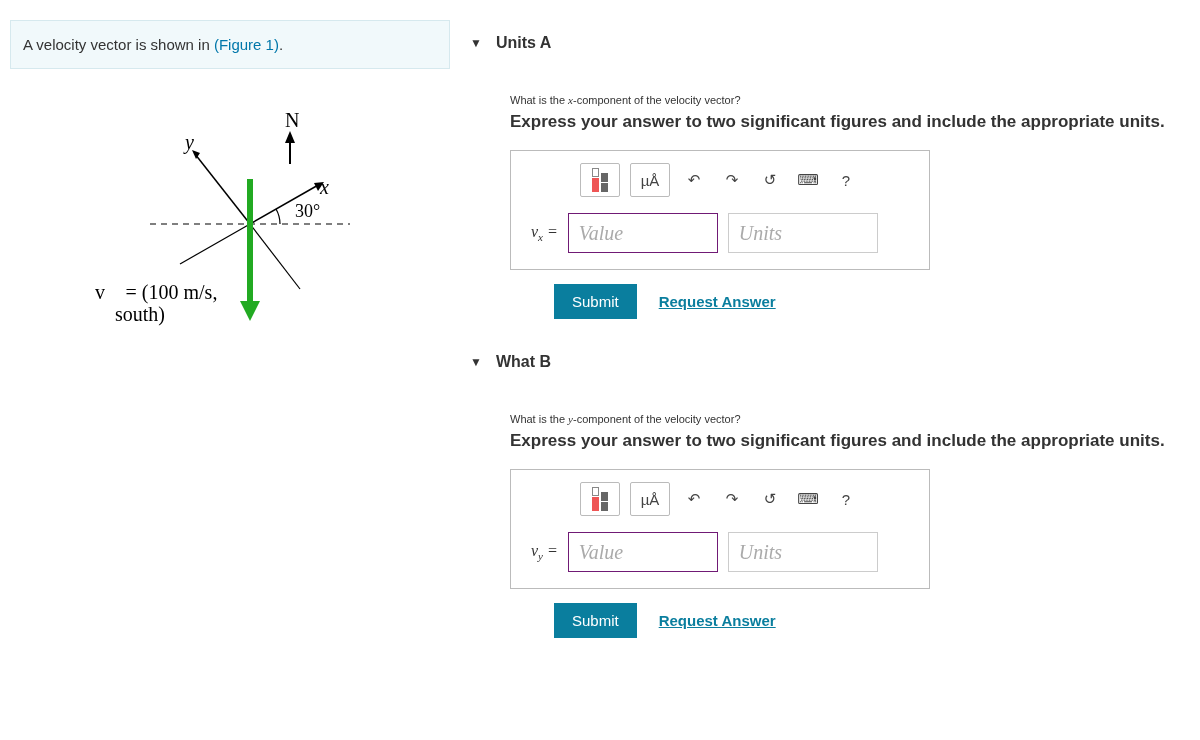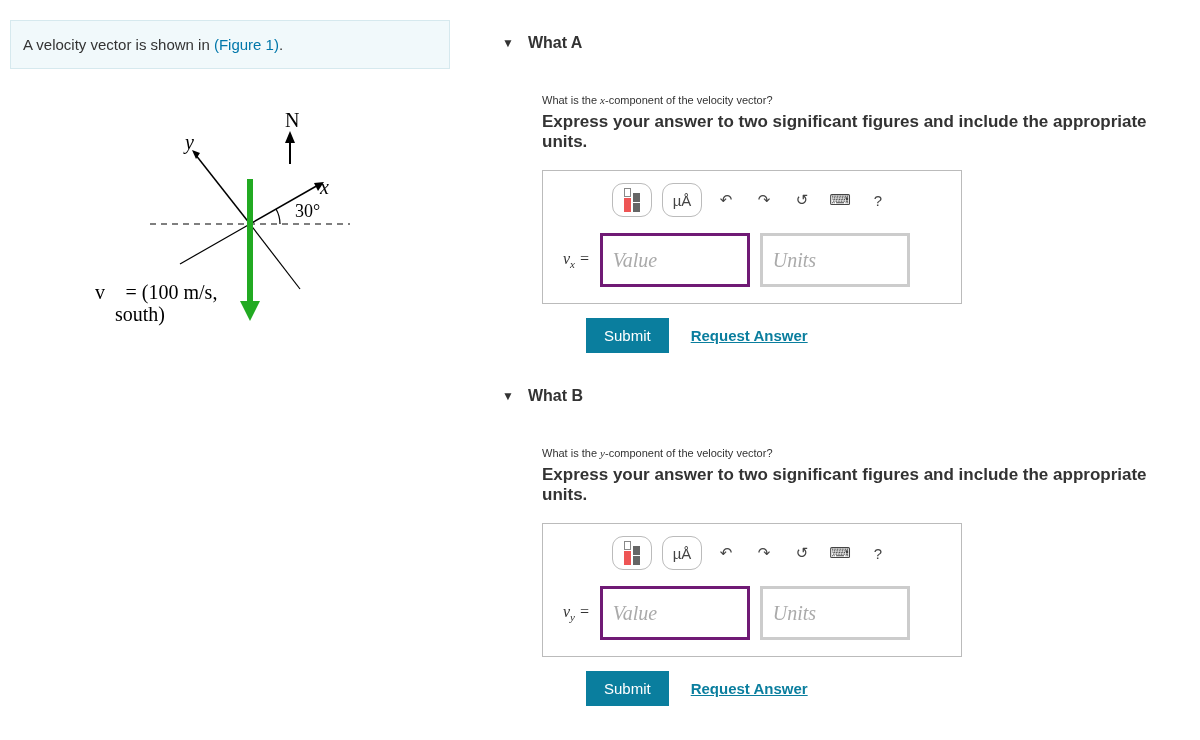--- a/index.html
+++ b/index.html
@@ -7,21 +7,20 @@
     margin: 0;
     font-family: Arial, Helvetica, sans-serif;
     font-size: 14px;
     color: #333;
     background: #fff;
   }
   .container {
     display: flex;
     width: 1200px;
     height: 740px;
-    gap: 32px;
   }
   .left-col {
     width: 460px;
     padding: 0;
   }
   .right-col {
     flex: 1;
     padding: 0 10px;
   }
   .problem-statement {
@@ -101,21 +100,21 @@
   .toolbar {
     display: flex;
     align-items: center;
     gap: 10px;
     justify-content: center;
     margin-bottom: 16px;
   }
   .tool {
     width: 40px; height: 34px;
     border: 1px solid #bbb;
-    border-radius: 11px;
+    border-radius: 2px;
     display: flex; align-items: center; justify-content: center;
     font-size: 15px;
     color: #444;
   }
   .tool.noborder { border: none; width: 28px; }
   .tool-template {
     display:flex; gap:2px; align-items:flex-end;
   }
   .tool-template .tall { width:7px; height:14px; background:#e55; display:inline-block;}
   .tool-template .short{ width:7px; height:9px; background:#666; display:inline-block;}
@@ -126,22 +125,22 @@
     gap: 10px;
     padding-left: 6px;
   }
   .lhs {
     font-style: italic;
     font-family: 'Times New Roman', serif;
     font-size: 16px;
   }
   .lhs .sub { font-size: 11px; font-style: italic; }
   .value-input, .units-input {
-    height: 54px;
-    border: 3px solid #701a75;
+    height: 40px;
+    border: 1px solid #701a75;
     font-family: 'Times New Roman', serif;
     font-style: italic;
     font-size: 20px;
     color: #aaa;
     padding: 0 10px;
     display: flex;
     align-items: center;
     background: #fff;
   }
   .value-input { width: 150px; }
@@ -213,21 +212,21 @@
         <text x="115" y="212" class="fig-text">south)</text>
       </svg>
     </div>
   </div>
 
   <div class="right-col">
 
     <div class="part">
       <div class="part-header">
         <span class="caret">▼</span>
-        <span>What A</span>
+        <span>Units A</span>
       </div>
       <div class="part-content">
         <div class="question">
           <span>What is the </span><span class="math-var">x</span><span>-component of the velocity vector?</span>
         </div>
         <div class="instr">Express your answer to two significant figures and include the appropriate units.</div>
 
         <div class="answer-box">
           <div class="toolbar">
             <div class="tool">

